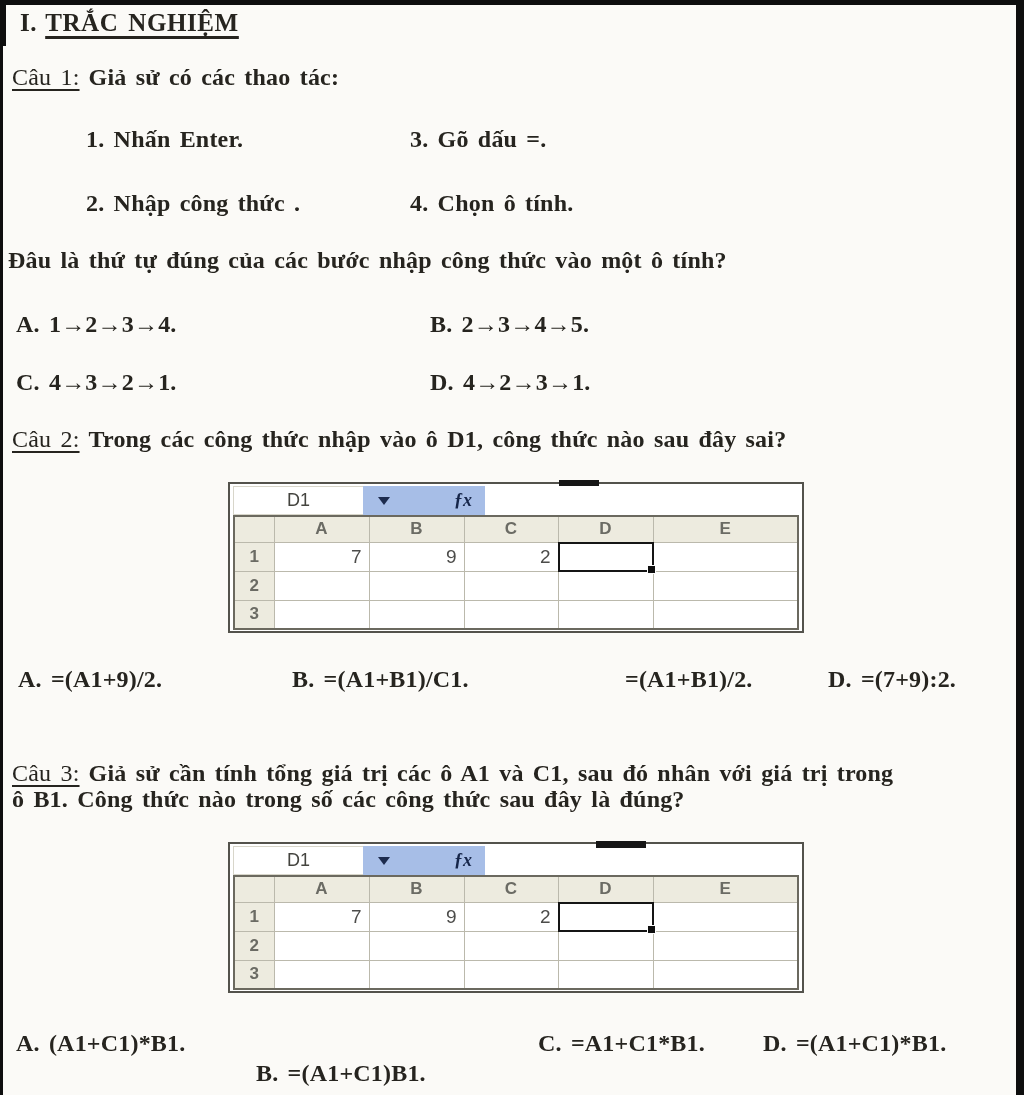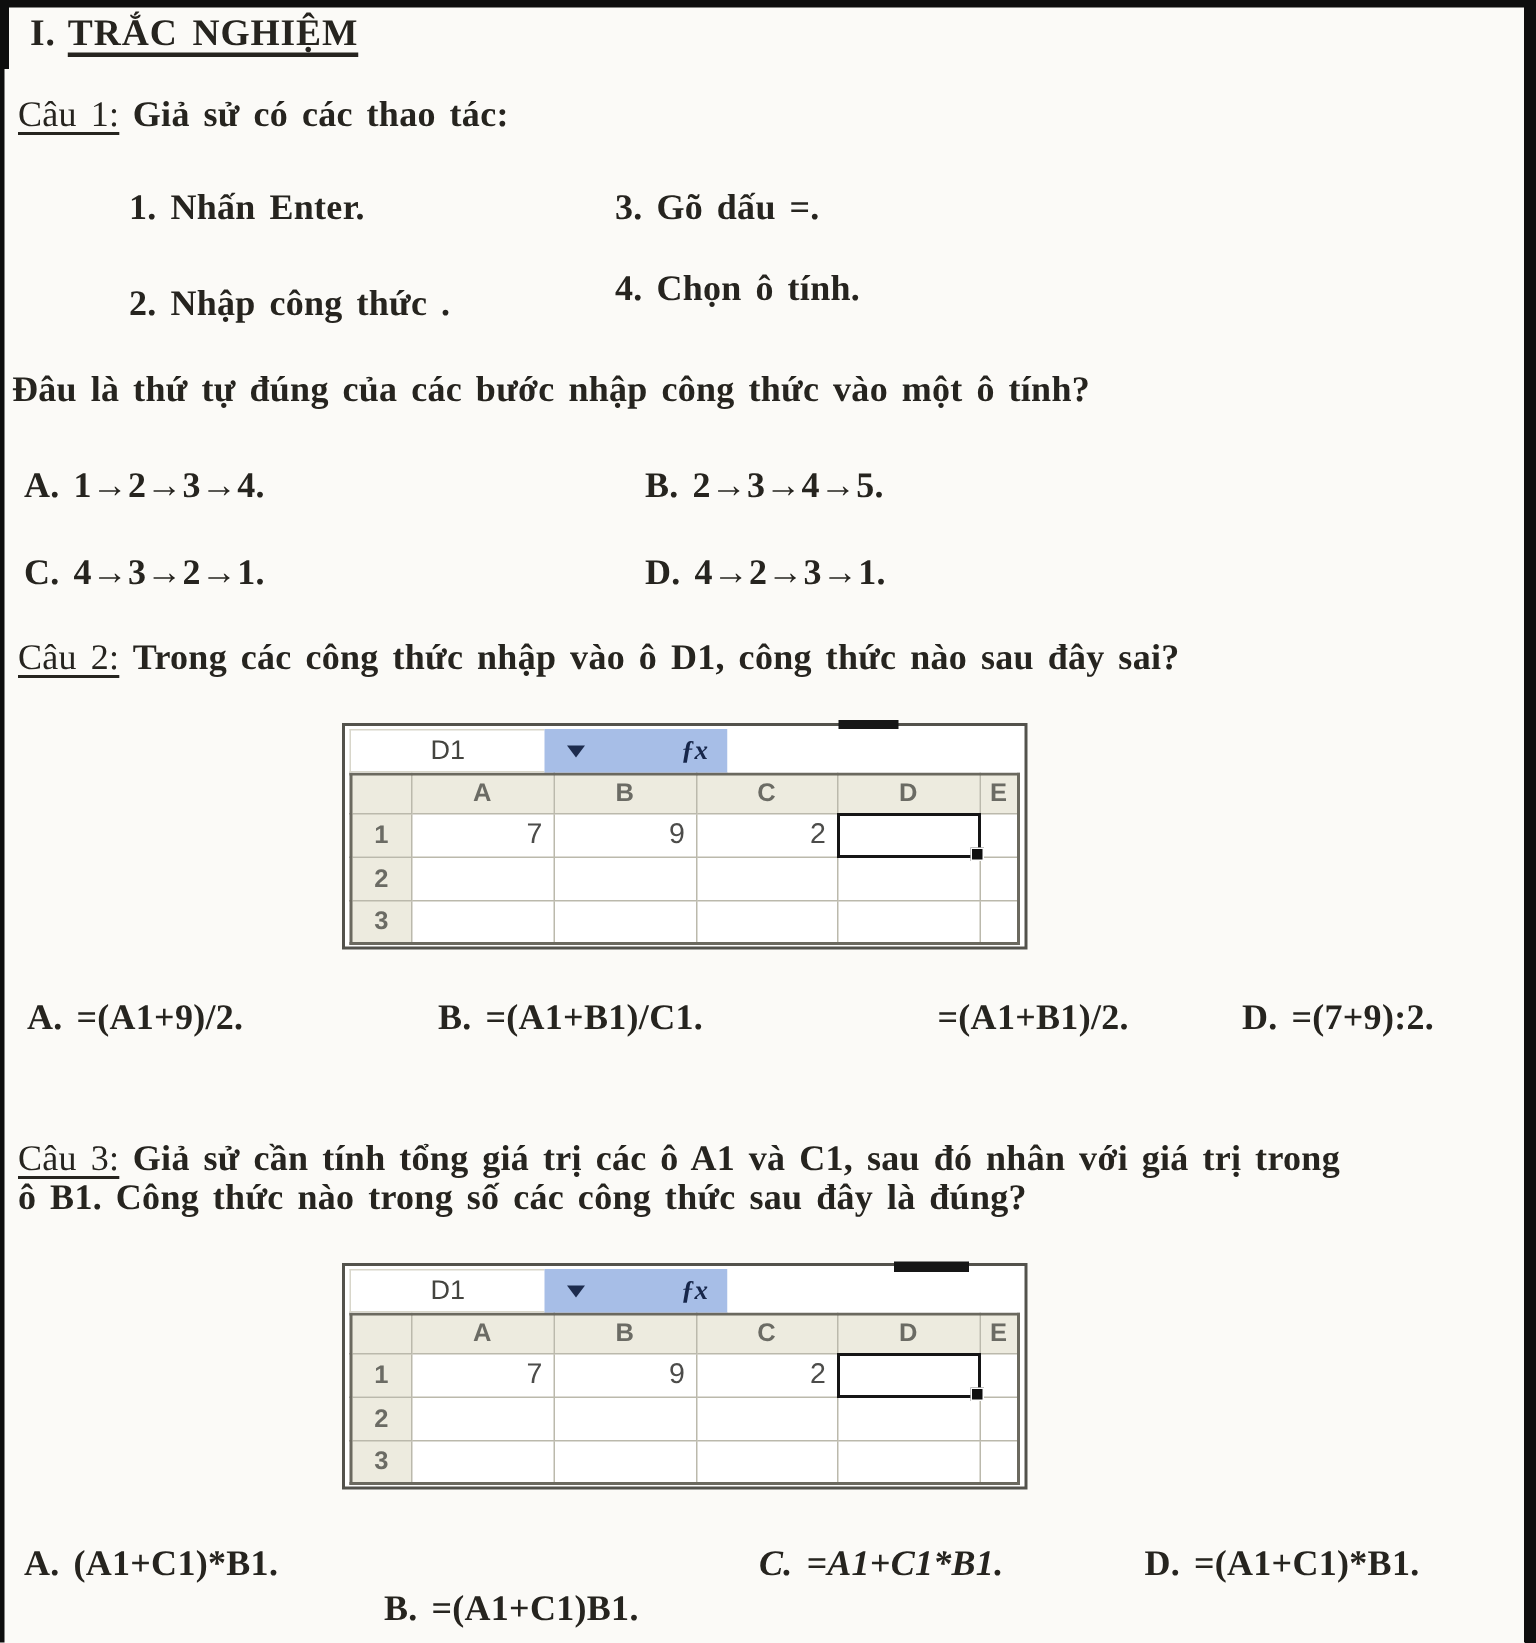--- a/index.html
+++ b/index.html
@@ -14,21 +14,21 @@
   .t { position:absolute; white-space:nowrap; font-size:24px; font-weight:600;
        word-spacing:3px; letter-spacing:0.2px; }
   .qlabel { font-weight:400; text-decoration:underline; text-underline-offset:4px;
             text-decoration-thickness:2px; }
   .qtext { margin-left:9px; }
   .title { font-size:25px; font-weight:700; letter-spacing:0.6px; }
   .title-main { text-decoration:underline; text-underline-offset:5px;
                 text-decoration-thickness:2.5px; margin-left:8px; }
 
   
-  .sheet { position:absolute; width:457px; height:151px; background:#fff;
+  .sheet { position:absolute; width:576px; height:151px; background:#fff;
            border:2px solid #53524c; box-sizing:border-box; padding:2px 3px 0 3px; }
   .smudge { position:absolute; background:#161616; }
   .fbar { height:29px; display:flex; align-items:stretch; }
   .namebox { width:130px; display:flex; align-items:center; justify-content:center;
              font-family:"Liberation Sans","DejaVu Sans",sans-serif; font-size:18px;
              color:#44443f; border:1px solid #d8d6ca; border-right:none;
              box-sizing:border-box; background:#fff; }
   .fbar-blue { width:122px; background:#a7bee7; display:flex; align-items:center;
                justify-content:space-between; padding:0 13px 0 15px; box-sizing:border-box; }
   .dd-arrow { width:0; height:0; border-left:6px solid transparent;
@@ -62,21 +62,21 @@
 <div class="edge" style="left:0;top:0;width:3px;height:1095px;"></div>
 <div class="edge" style="left:0;top:0;width:6px;height:46px;"></div>
 
 <div class="t title" style="left:20px;top:9px;"><span>I.</span><span class="title-main">TRẮC NGHIỆM</span></div>
 
 <div class="t" style="left:12px;top:64px;"><span class="qlabel">Câu 1:</span><span class="qtext">Giả sử có các thao tác:</span></div>
 
 <div class="t" style="left:86px;top:126px;">1. Nhấn Enter.</div>
 <div class="t" style="left:410px;top:126px;">3. Gõ dấu =.</div>
 <div class="t" style="left:86px;top:190px;">2. Nhập công thức .</div>
-<div class="t" style="left:410px;top:180px;">4. Chọn ô tính.</div>
+<div class="t" style="left:410px;top:190px;">4. Chọn ô tính.</div>
 
 <div class="t" style="left:8px;top:247px;">Đâu là thứ tự đúng của các bước nhập công thức vào một ô tính?</div>
 
 <div class="t" style="left:16px;top:311px;">A. 1→2→3→4.</div>
 <div class="t" style="left:430px;top:311px;">B. 2→3→4→5.</div>
 <div class="t" style="left:16px;top:369px;">C. 4→3→2→1.</div>
 <div class="t" style="left:430px;top:369px;">D. 4→2→3→1.</div>
 
 <div class="t" style="left:12px;top:426px;"><span class="qlabel">Câu 2:</span><span class="qtext">Trong các công thức nhập vào ô D1, công thức nào sau đây sai?</span></div>
 
@@ -203,14 +203,14 @@
       <td></td>
       <td></td>
       <td></td>
     </tr>
   </tbody>
     </table>
 </div>
 
 <div class="t" style="left:16px;top:1030px;">A. (A1+C1)*B1.</div>
 <div class="t" style="left:256px;top:1060px;">B. =(A1+C1)B1.</div>
-<div class="t" style="left:506px;top:1030px;font-style:italic;">C. =A1+C1*B1.</div>
+<div class="t" style="left:538px;top:1030px;">C. =A1+C1*B1.</div>
 <div class="t" style="left:763px;top:1030px;">D. =(A1+C1)*B1.</div>
 
 </body></html>

